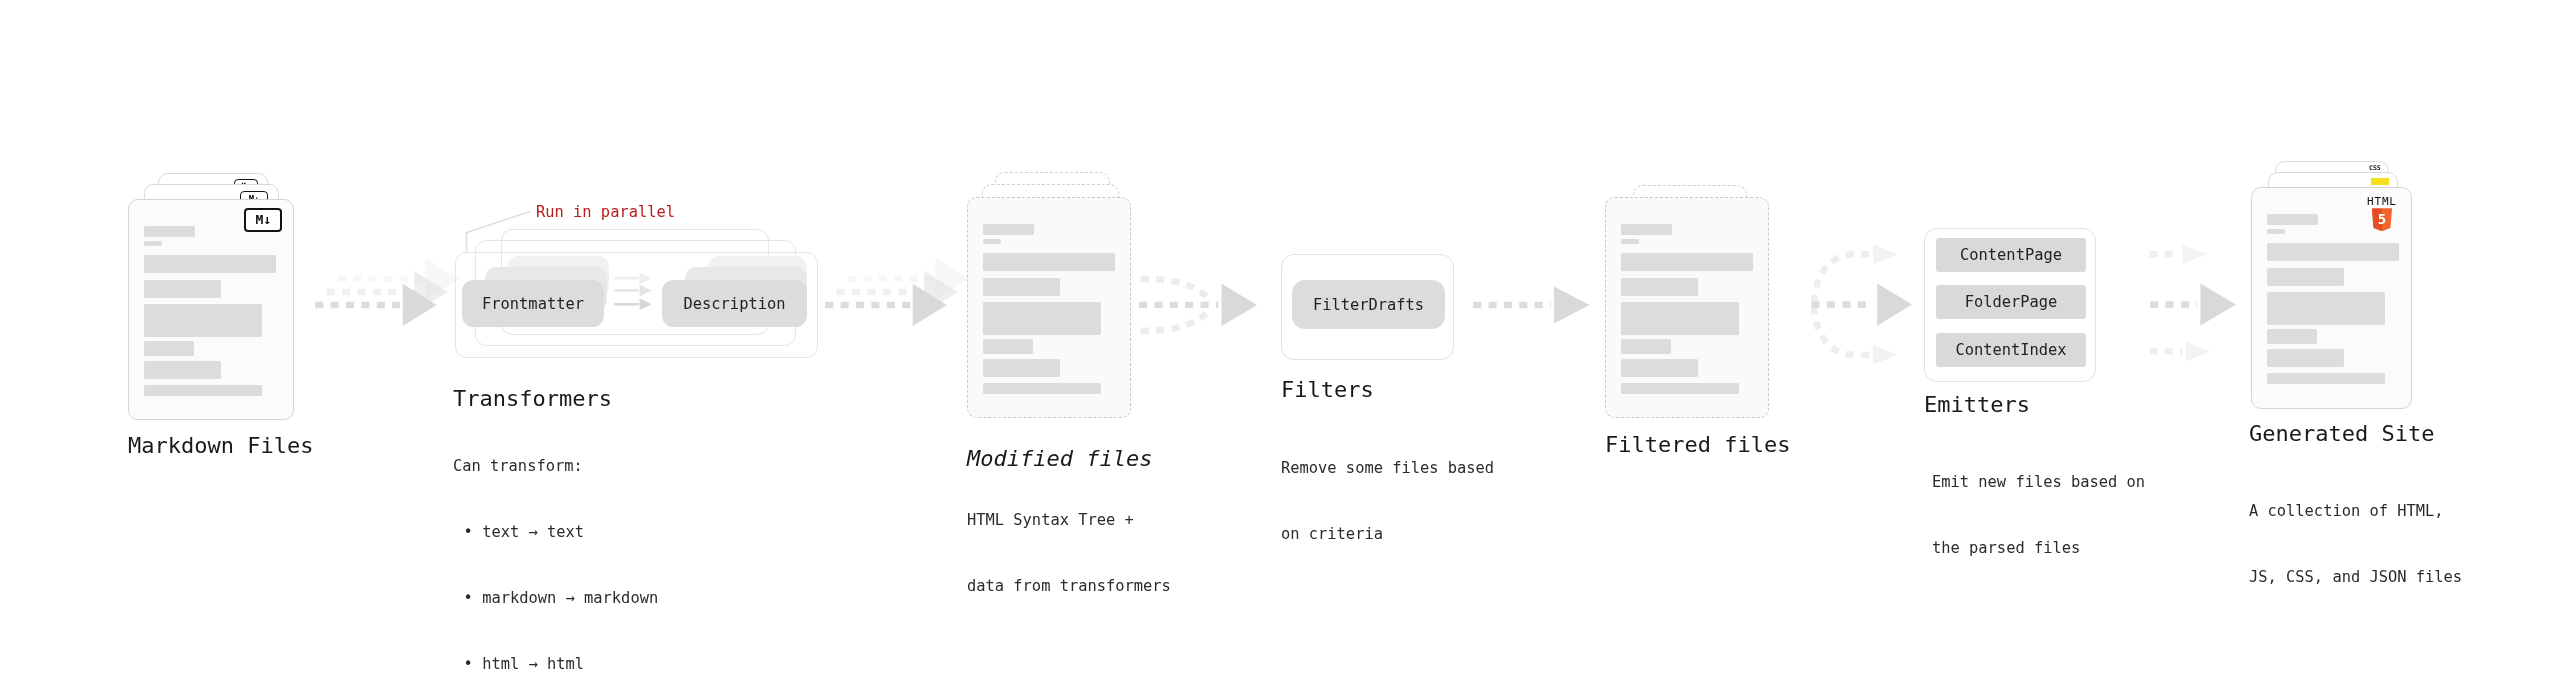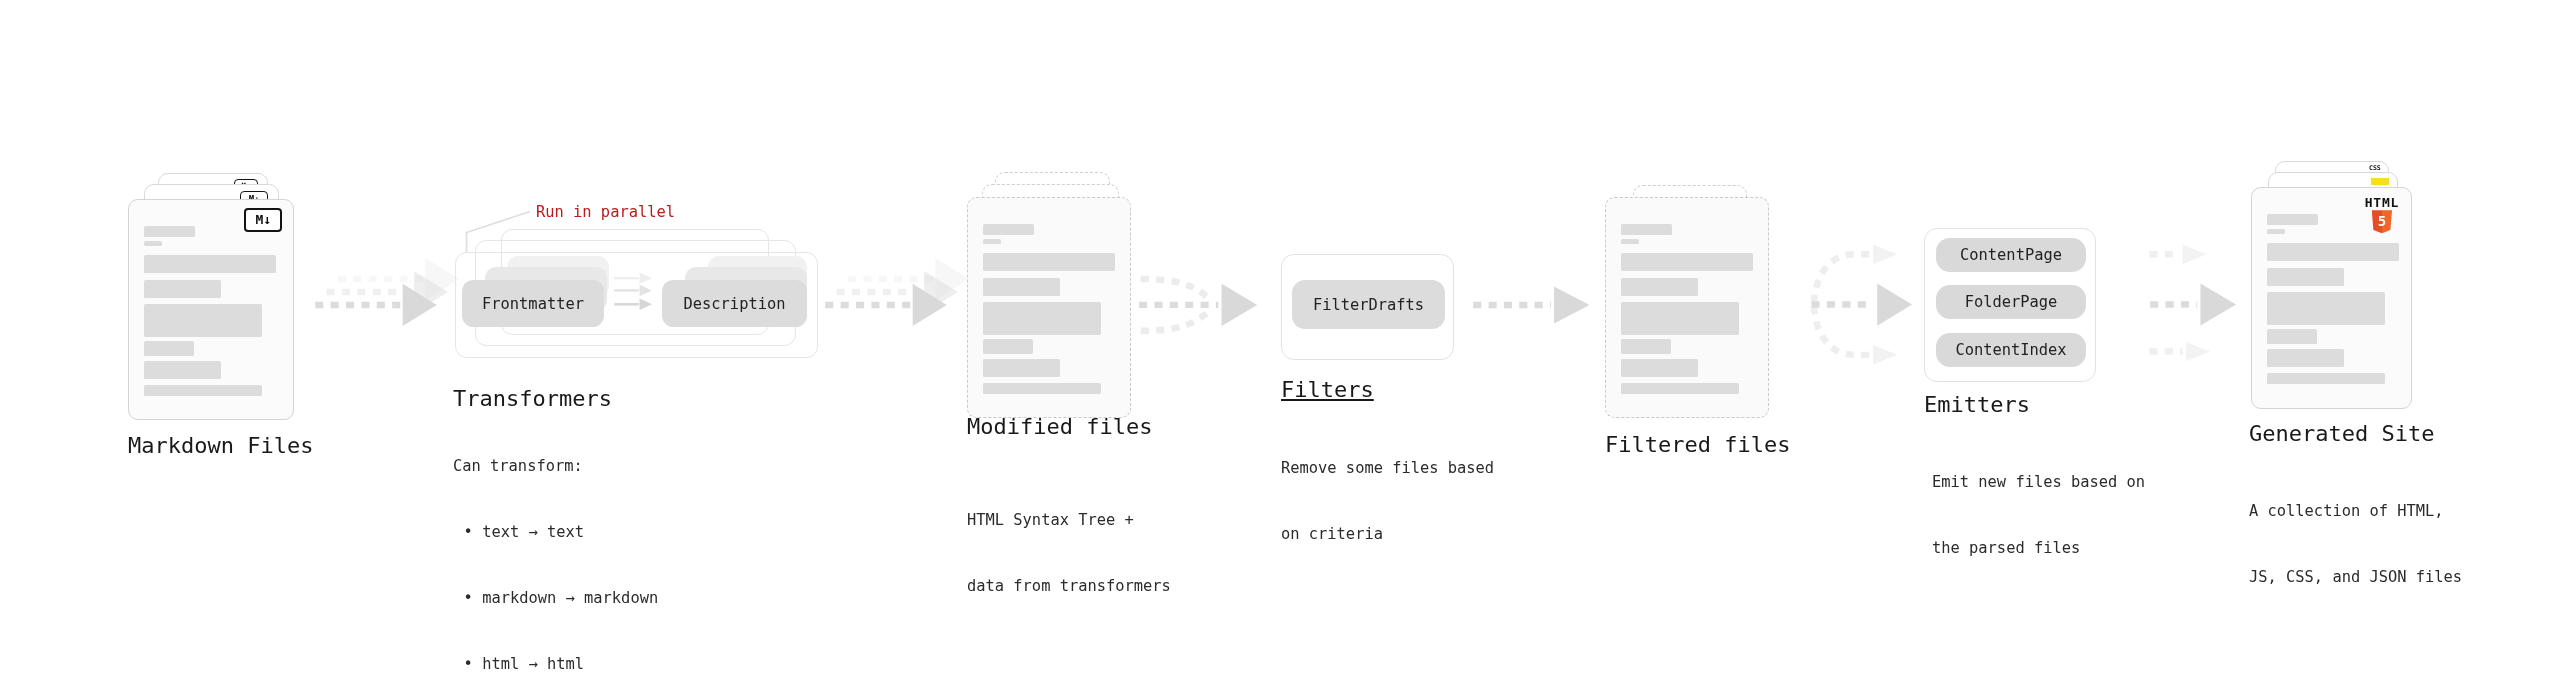--- a/index.html
+++ b/index.html
@@ -15,35 +15,35 @@
   .dashed-tab{position:absolute;background:#ffffff;border:1.6px dashed #cfcfcf;border-radius:9.8px;box-sizing:border-box;}
   .bars{position:absolute;left:0;top:0;right:0;bottom:0;}
   .bars i{position:absolute;display:block;background:#dcdcdc;border-radius:1.6px;}
   
   .md-badge{position:absolute;border:2.4px solid #121212;border-radius:4.1px;background:#fff;color:#121212;
     font-weight:bold;display:flex;align-items:center;justify-content:center;}
   .md-badge.front{width:34px;height:19.5px;font-size:13px;right:10.6px;top:8.1px;}
   .md-badge.mid{width:26px;height:14.6px;font-size:9px;border-width:1.6px;right:9.8px;top:5.7px;}
   .md-badge.top{width:22px;height:12.2px;font-size:7.3px;border-width:1.6px;right:9px;top:4.9px;}
   .html5-icon{position:absolute;right:10.6px;top:6.5px;width:37px;text-align:center;}
-  .html5-word{font-size:13px;font-weight:bold;letter-spacing:0.8px;color:#111;}
+  .html5-word{font-size:11px;font-weight:normal;letter-spacing:0.8px;color:#111;}
   .html5-shield{width:20.3px;height:23px;margin:0.8px auto 0;color:#fff;font-size:14px;font-weight:bold;line-height:22px;text-align:center;
     clip-path:polygon(0 0,100% 0,92% 86%,50% 100%,8% 86%);}
   .css-mini{position:absolute;right:5px;top:3.3px;}
   .css-word{font-size:6.5px;font-weight:bold;color:#111;line-height:6.5px;}
   .css-bar{width:14px;height:2.4px;margin-top:0.8px;}
   .js-mini{position:absolute;right:8.1px;top:4.9px;width:18px;height:7.3px;}
   
   .frame{position:absolute;border:1.6px solid #e5e5e5;border-radius:11.4px;box-sizing:border-box;background:transparent;}
   .panel{position:absolute;border:1.6px solid #e2e2e2;border-radius:13px;box-sizing:border-box;background:#ffffff;}
   .pill{position:absolute;background:#dcdcdc;border-radius:11.4px;display:flex;align-items:center;justify-content:center;
     font-size:15.4px;color:#222;box-sizing:border-box;white-space:pre;}
   .pill.echo1{background:#e8e8e8;}
   .pill.echo2{background:#f1f1f1;}
-  .pill.small{border-radius:14px;background:#d9d9d9;}
+  .pill.small{border-radius:3px;background:#d9d9d9;}
   
   .stage-title{position:absolute;font-size:22px;font-weight:500;color:#191919;white-space:pre;}
   .desc{position:absolute;font-size:15.4px;line-height:22px;color:#2b2b2b;white-space:pre;}
   .annotation{position:absolute;font-size:15.4px;color:#b91c1c;white-space:pre;}
   svg{position:absolute;overflow:visible;}
 </style>
 </head>
 <body>
 
 <div class="layer">
@@ -139,38 +139,38 @@
         <i style="top: 26px; left: 15.4px; width: 51px; height: 10.6px;"></i>
         <i style="top: 41px; left: 15.4px; width: 18px; height: 4.9px;"></i>
         <i style="top: 55px; left: 15.4px; width: 132px; height: 18px;"></i>
         <i style="top: 80px; left: 15.4px; width: 77px; height: 18px;"></i>
         <i style="top: 104px; left: 15.4px; width: 118px; height: 32.5px;"></i>
         <i style="top: 141px; left: 15.4px; width: 50px; height: 15.4px;"></i>
         <i style="top: 161px; left: 15.4px; width: 77px; height: 18px;"></i>
         <i style="top: 185px; left: 15.4px; width: 118px; height: 10.6px;"></i>
       </div>
   </div>
-  <div class="stage-title" style="left:967px;top:414px;">Modified files</div>
+  <div class="stage-title" style="left:967px;top:446px;font-style:italic;">Modified files</div>
   <div class="desc" style="left:967px;top:465px;">
     <div>HTML Syntax Tree +</div>
     <div>data from transformers</div>
   </div>
 </div>
 
 <svg style="left:1134px;top:262px;" width="142" height="89" viewBox="0 0 175 110">
   <path d="M 8 21 C 58 21 76 30 96 48" stroke="#ececec" stroke-width="8" stroke-dasharray="10 9" fill="none"></path>
   <path d="M 8 85 C 58 85 76 76 96 58" stroke="#ececec" stroke-width="8" stroke-dasharray="10 9" fill="none"></path>
   <line x1="6" y1="53" x2="104" y2="53" stroke="#dcdcdc" stroke-width="8" stroke-dasharray="10 9"></line>
   <polygon points="108,27 108,79 152,53" fill="#d9d9d9"></polygon>
 </svg>
 
 <div class="layer">
   <div class="panel" style="left:1281px;top:254px;width:173px;height:106px;"></div>
   <div class="pill" style="left:1292px;top:280px;width:153px;height:49px;border-radius:13px;">FilterDrafts</div>
-  <div class="stage-title" style="left:1281px;top:377px;text-decoration:underline;">Filters</div>
+  <div class="stage-title" style="left:1281px;top:377px;">Filters</div>
   <div class="desc" style="left:1281px;top:413px;">
     <div>Remove some files based</div>
     <div>on criteria</div>
   </div>
 </div>
 
 <svg style="left:1468px;top:284px;" width="130" height="42" viewBox="0 0 160 52">
   <line x1="6" y1="26" x2="102" y2="26" stroke="#dcdcdc" stroke-width="8" stroke-dasharray="10 9"></line>
   <polygon points="106,3 106,49 150,26" fill="#d9d9d9"></polygon>
 </svg>

